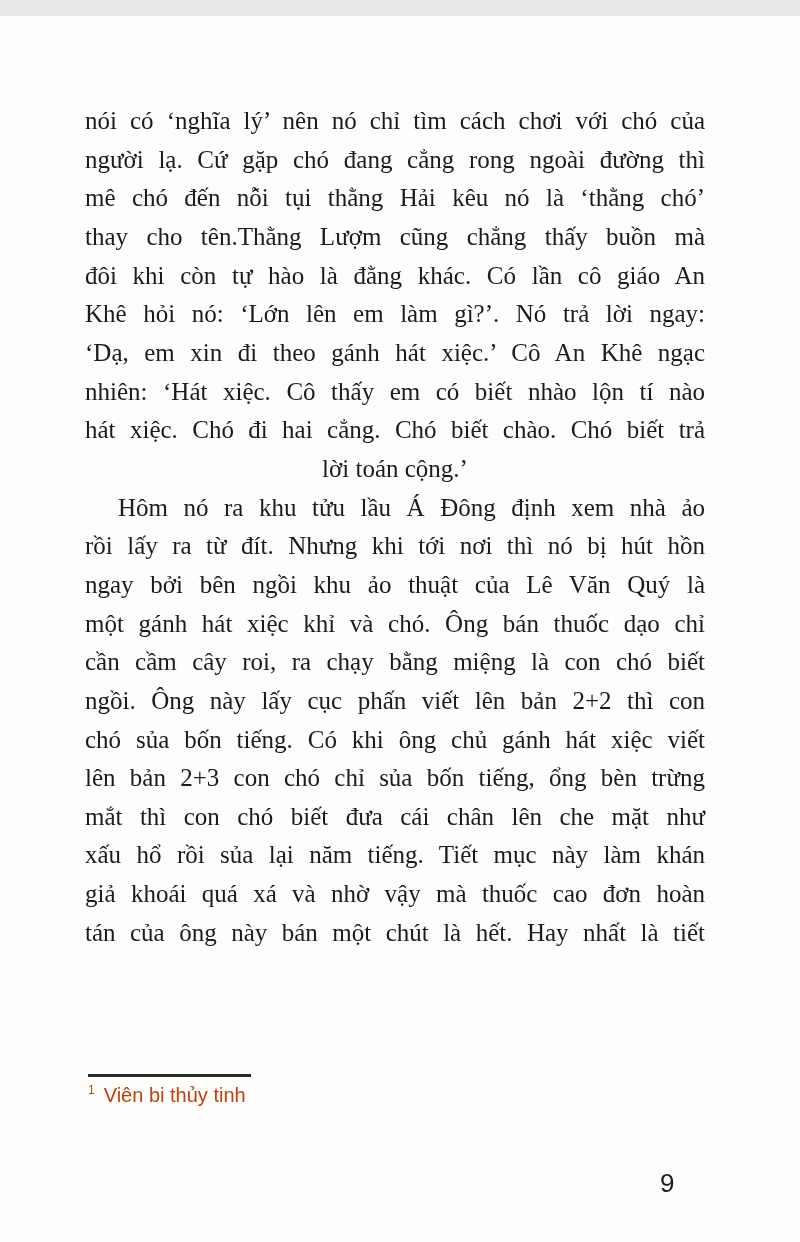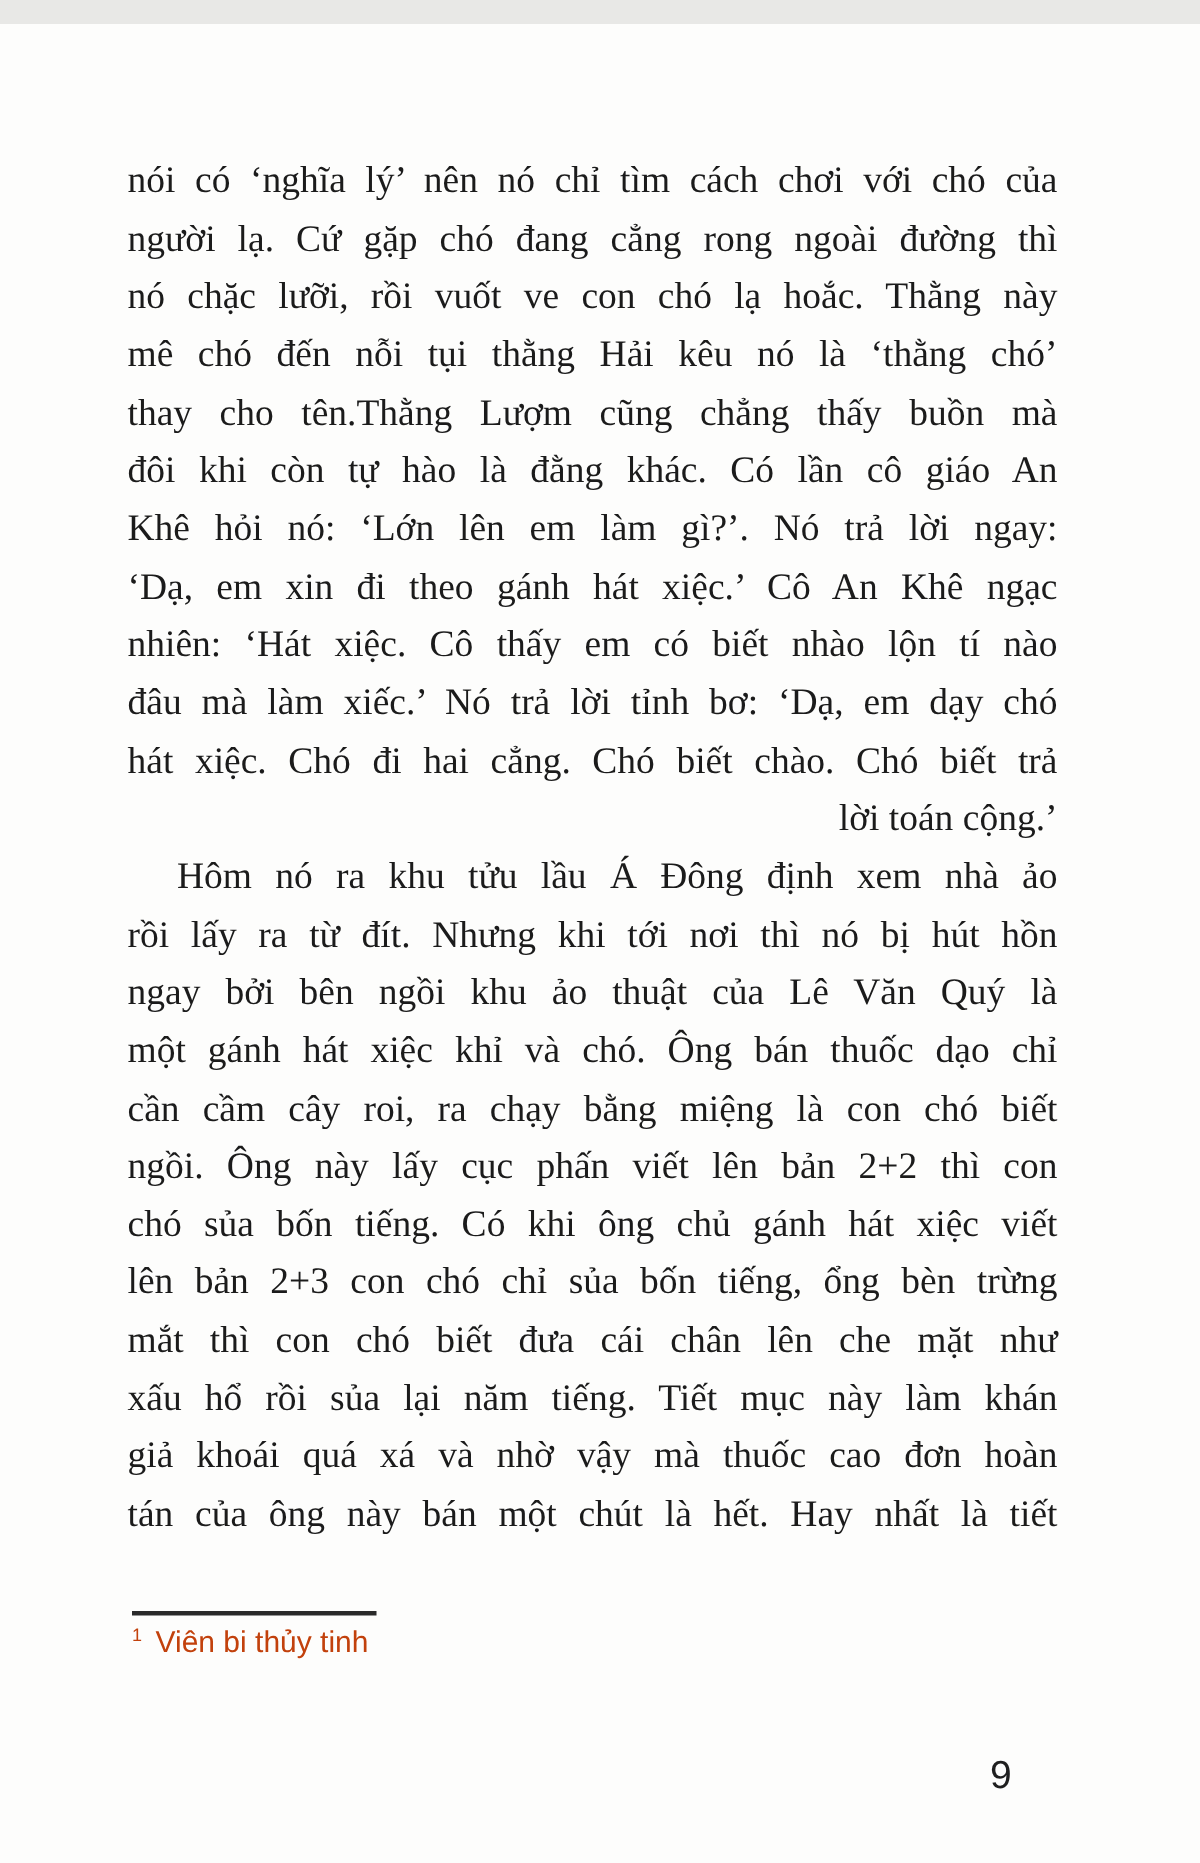--- a/index.html
+++ b/index.html
@@ -19,21 +19,21 @@
   }
   .text-block {
     position: absolute;
     left: 85px;
     top: 86px;
     width: 620px;
     font-size: 25px;
     line-height: 38.65px;
   }
   .line {
-    text-align: right;
+    text-align: center;
     white-space: normal;
   }
   .line.j {
     text-align: justify;
     text-align-last: justify;
   }
   .line.ind {
     padding-left: 33px;
   }
   .footnote-rule {
@@ -69,28 +69,26 @@
   }
 </style>
 </head>
 <body>
 
 <div class="page">
 
   <div class="text-block" id="lines-container">
       <div class="line j">nói có ‘nghĩa lý’ nên nó chỉ tìm cách chơi với chó của</div>
       <div class="line j">người lạ. Cứ gặp chó đang cẳng rong ngoài đường thì</div>
-      <div class="line j">nó chặc lưỡi, rồi vuốt ve con chó lạ hoắc. Thằng này</div>
       <div class="line j">mê chó đến nỗi tụi thằng Hải kêu nó là ‘thằng chó’</div>
       <div class="line j">thay cho tên.Thằng Lượm cũng chẳng thấy buồn mà</div>
       <div class="line j">đôi khi còn tự hào là đằng khác. Có lần cô giáo An</div>
       <div class="line j">Khê hỏi nó: ‘Lớn lên em làm gì?’. Nó trả lời ngay:</div>
       <div class="line j">‘Dạ, em xin đi theo gánh hát xiệc.’ Cô An Khê ngạc</div>
       <div class="line j">nhiên: ‘Hát xiệc. Cô thấy em có biết nhào lộn tí nào</div>
-      <div class="line j">đâu mà làm xiếc.’ Nó trả lời tỉnh bơ: ‘Dạ, em dạy chó</div>
       <div class="line j">hát xiệc. Chó đi hai cẳng. Chó biết chào. Chó biết trả</div>
       <div class="line">lời toán cộng.’</div>
       <div class="line j ind">Hôm nó ra khu tửu lầu Á Đông định xem nhà ảo</div>
       <div class="line j">rồi lấy ra từ đít. Nhưng khi tới nơi thì nó bị hút hồn</div>
       <div class="line j">ngay bởi bên ngồi khu ảo thuật của Lê Văn Quý là</div>
       <div class="line j">một gánh hát xiệc khỉ và chó. Ông bán thuốc dạo chỉ</div>
       <div class="line j">cần cầm cây roi, ra chạy bằng miệng là con chó biết</div>
       <div class="line j">ngồi. Ông này lấy cục phấn viết lên bản 2+2 thì con</div>
       <div class="line j">chó sủa bốn tiếng. Có khi ông chủ gánh hát xiệc viết</div>
       <div class="line j">lên bản 2+3 con chó chỉ sủa bốn tiếng, ổng bèn trừng</div>

